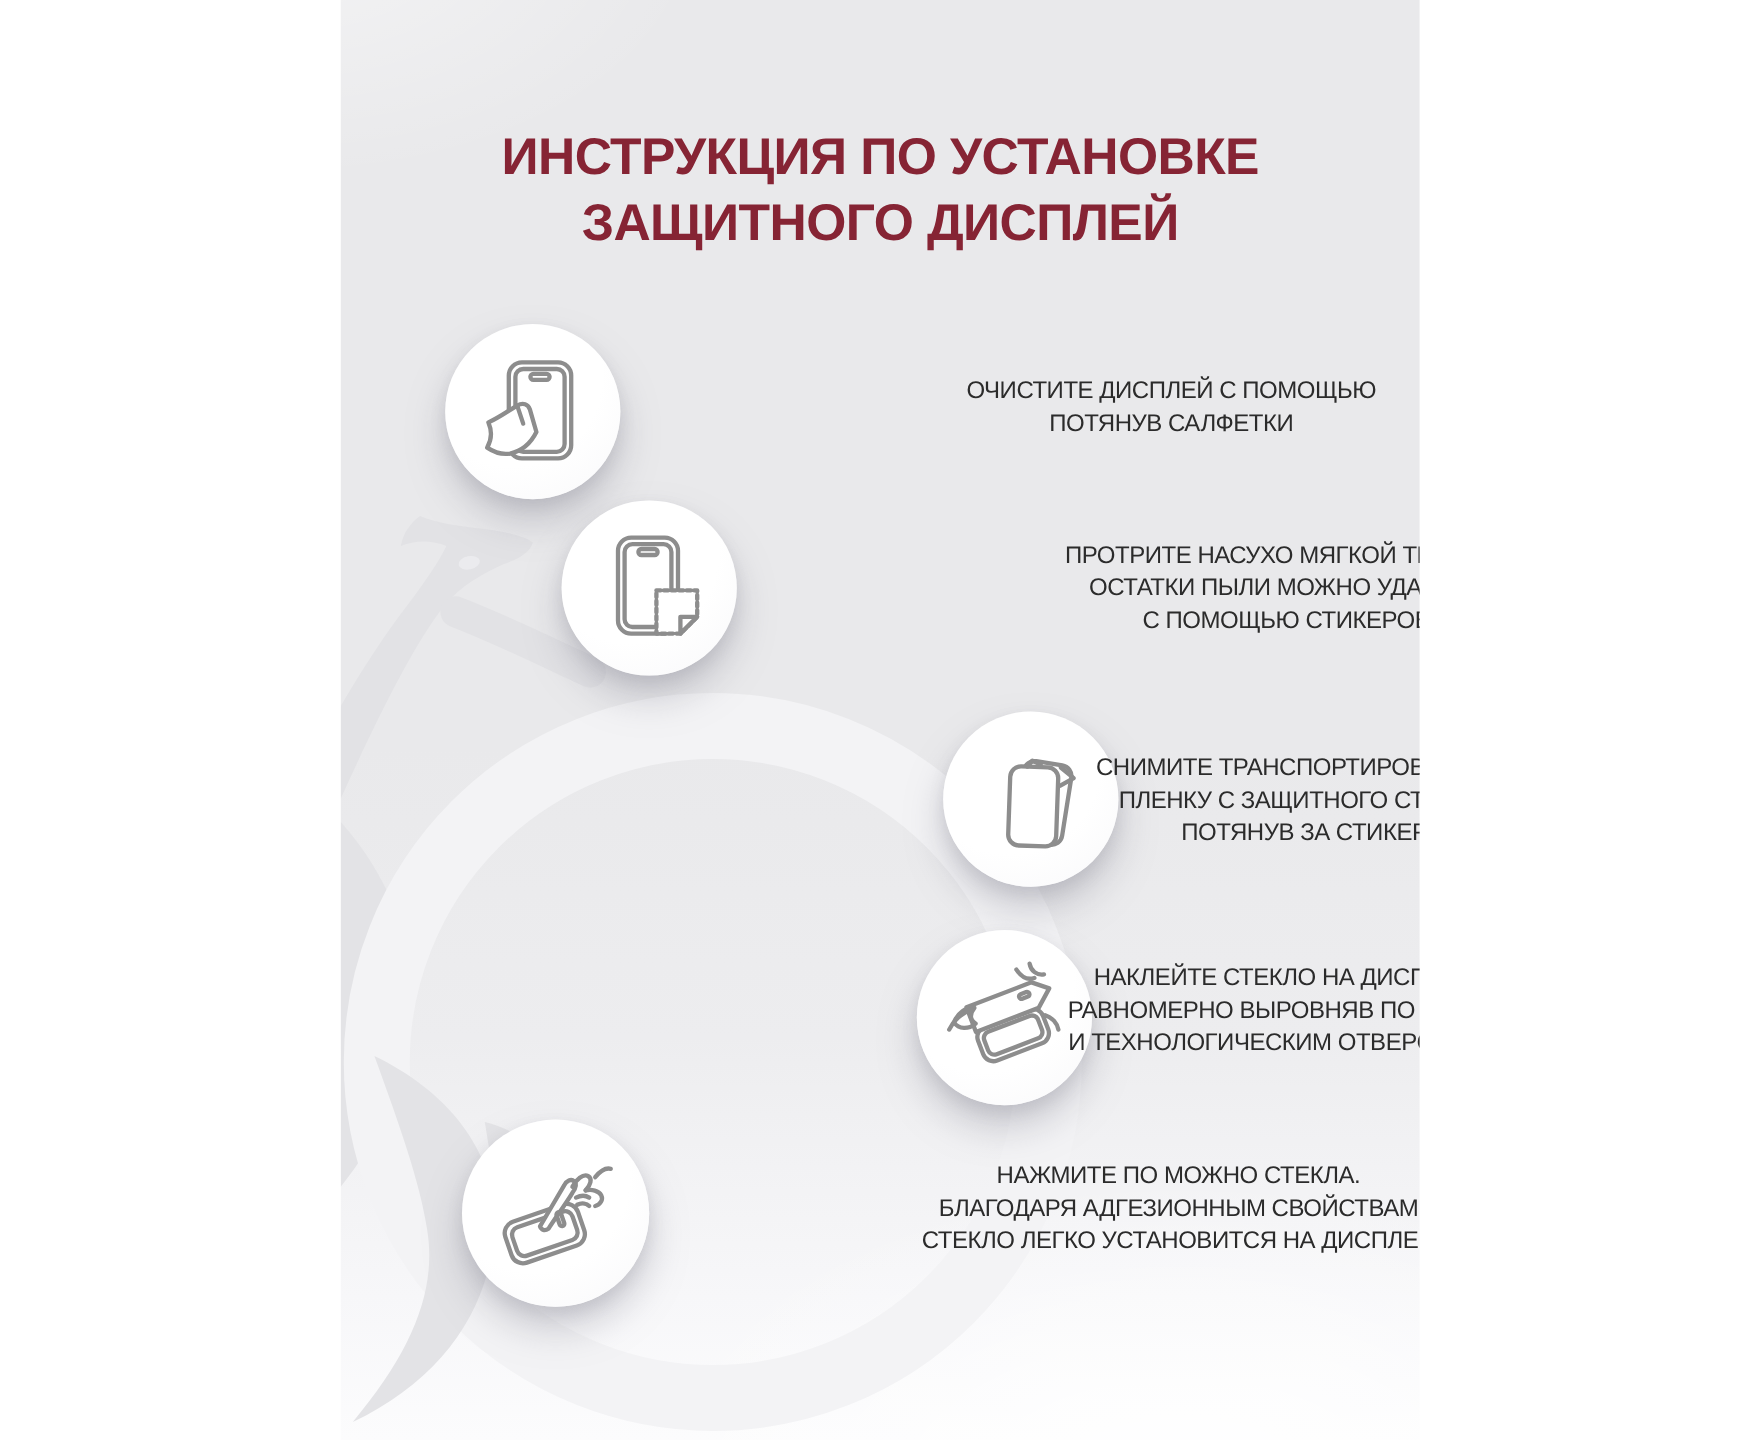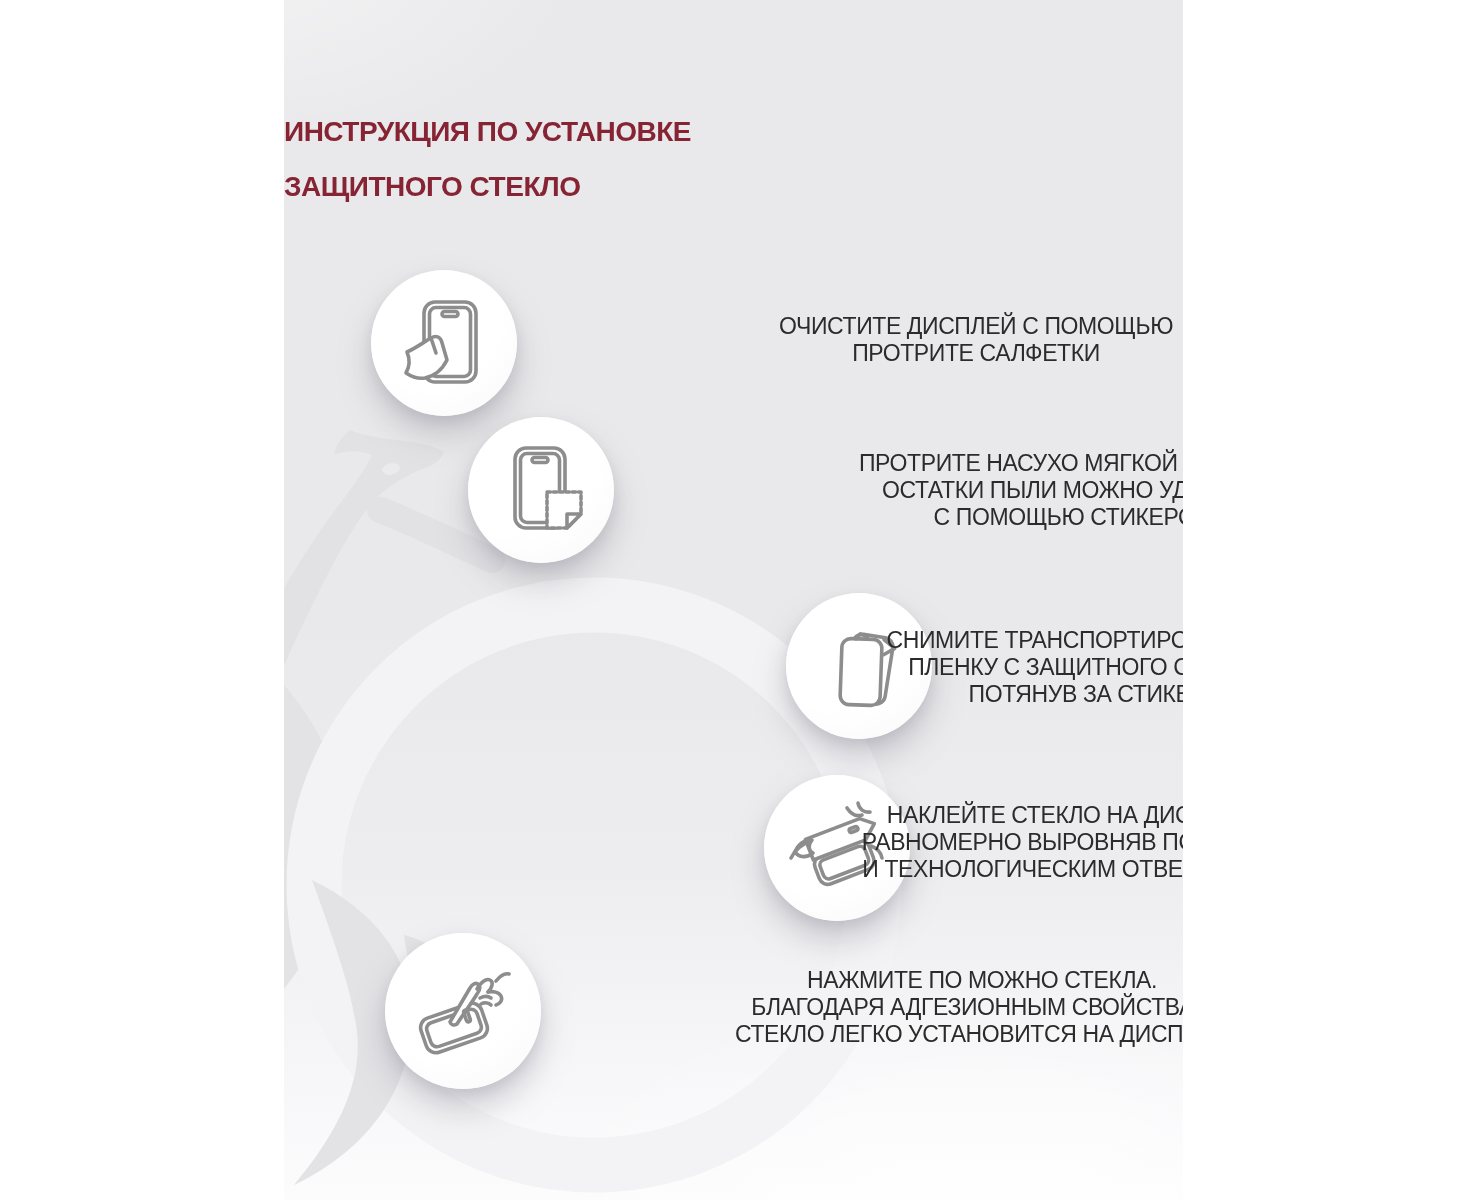--- a/index.html
+++ b/index.html
@@ -9,33 +9,33 @@
   }
   .panel{
     position:absolute;left:284px;top:0;width:899px;height:1200px;overflow:hidden;
     background:
       radial-gradient(ellipse 760px 430px at 78% 104%, #ffffff 0%, rgba(255,255,255,0) 62%),
       radial-gradient(ellipse 500px 300px at -5% -5%, rgba(255,255,255,0.5) 0%, rgba(255,255,255,0) 70%),
       linear-gradient(to bottom, #e9e9eb 0%, #e9e9eb 52%, #ededef 72%, #f7f7f9 90%, #fcfcfd 100%);
   }
   .watermark{position:absolute;left:0;top:0;width:899px;height:1200px;}
   .title{
-    position:absolute;left:0;top:104px;width:899px;
-    color:#862434;font-weight:bold;font-size:28px;line-height:55px;letter-spacing:-0.5px;
+    position:absolute;left:0;top:104px;width:899px;text-align:center;
+    color:#862434;font-weight:bold;font-size:43px;line-height:55px;letter-spacing:-0.5px;
   }
   .circle{
     position:absolute;border-radius:50%;
     background:radial-gradient(circle at 38% 30%, #ffffff 55%, #fbfbfc 80%, #efeff2 100%);
     box-shadow:0 18px 32px rgba(124,124,138,0.35), 0 6px 12px rgba(124,124,138,0.16);
     display:flex;align-items:center;justify-content:center;
   }
   .circle svg{display:block;}
   .steptext{
     position:absolute;width:520px;text-align:center;color:#2b2b2b;
-    font-size:23px;line-height:27px;letter-spacing:-0.4px;font-weight:normal;
+    font-size:20px;line-height:27px;letter-spacing:-0.4px;font-weight:normal;
   }
   .ic{stroke:#8d8d8d;fill:none;stroke-width:3.6;stroke-linecap:round;stroke-linejoin:round;}
   .icfill{stroke:#8d8d8d;fill:#ffffff;stroke-width:3.6;stroke-linecap:round;stroke-linejoin:round;}
 </style>
 </head>
 <body>
 
 <div class="canvas">
   <div class="panel">
 
@@ -46,36 +46,36 @@
       <ellipse cx="107" cy="469" rx="9" ry="5.5" transform="rotate(-12 107 469)" fill="#ebebee"></ellipse>
       <path d="M96,510 C135,525 175,545 208,560" stroke="#e2e2e5" stroke-width="26" stroke-linecap="round" fill="none"></path>
       <path d="M-80,620 C-10,660 50,730 58,810 C64,890 30,970 -40,1030 C-70,1055 -80,1060 -80,1060 Z" fill="#e3e3e6"></path>
       <circle cx="310" cy="885" r="280" fill="none" stroke="#f3f3f5" stroke-width="55"></circle>
       <path d="M28,880 C90,910 130,960 128,1020 C126,1090 84,1150 10,1185 C60,1125 80,1075 72,1025 C66,985 48,935 28,880 Z" fill="#e3e3e6"></path>
       <path d="M120,935 C160,945 185,975 180,1010 C160,995 140,985 128,985 Z" fill="#e3e3e6"></path>
     </svg>
 
     <div class="title">
       <div>ИНСТРУКЦИЯ ПО УСТАНОВКЕ</div>
-      <div>ЗАЩИТНОГО СТЕКЛО</div>
+      <div>ЗАЩИТНОГО ДИСПЛЕЙ</div>
     </div>
 
     <div class="circle" style="left:87px;top:270px;width:146px;height:146px;">
       <svg width="100" height="100" viewBox="0 0 100 100">
         <rect class="ic" x="30" y="9" width="52" height="80" rx="11"></rect>
         <rect class="ic" x="35.5" y="14.5" width="41" height="69" rx="6.5"></rect>
         <rect class="ic" x="48" y="18.5" width="16" height="5" rx="2.5" stroke-width="3"></rect>
         <path class="icfill" d="M13,59 C22,55 30,49 37,45 C42,42 46,44 47.5,48 L53,67 C48,77 40,83 31,85 C25,86 18,84 12,80 C16,73 16,66 13,59 Z"></path>
         <path class="ic" d="M37,45 L42,60" stroke-width="2.6"></path>
       </svg>
     </div>
 
     <div class="steptext" style="left:432px;top:313px;">
       <div>ОЧИСТИТЕ ДИСПЛЕЙ С ПОМОЩЬЮ</div>
-      <div>ПРОТРИТЕ САЛФЕТКИ</div>
+      <div>ПОТЯНУВ САЛФЕТКИ</div>
     </div>
 
     <div class="circle" style="left:184px;top:417px;width:146px;height:146px;">
       <svg width="100" height="100" viewBox="0 0 100 100">
         <rect class="ic" x="24" y="8" width="50" height="80" rx="11"></rect>
         <rect class="ic" x="29.5" y="13.5" width="39" height="69" rx="6.5"></rect>
         <rect class="ic" x="41" y="17.5" width="16" height="5" rx="2.5" stroke-width="3"></rect>
         <path class="icfill" d="M56,52 h34 v22 l-14,14 h-20 z" stroke-dasharray="3.5,2.8" stroke-width="3"></path>
         <path class="icfill" d="M90,74 L76,74 L76,88 Z" stroke-width="3"></path>
       </svg>

